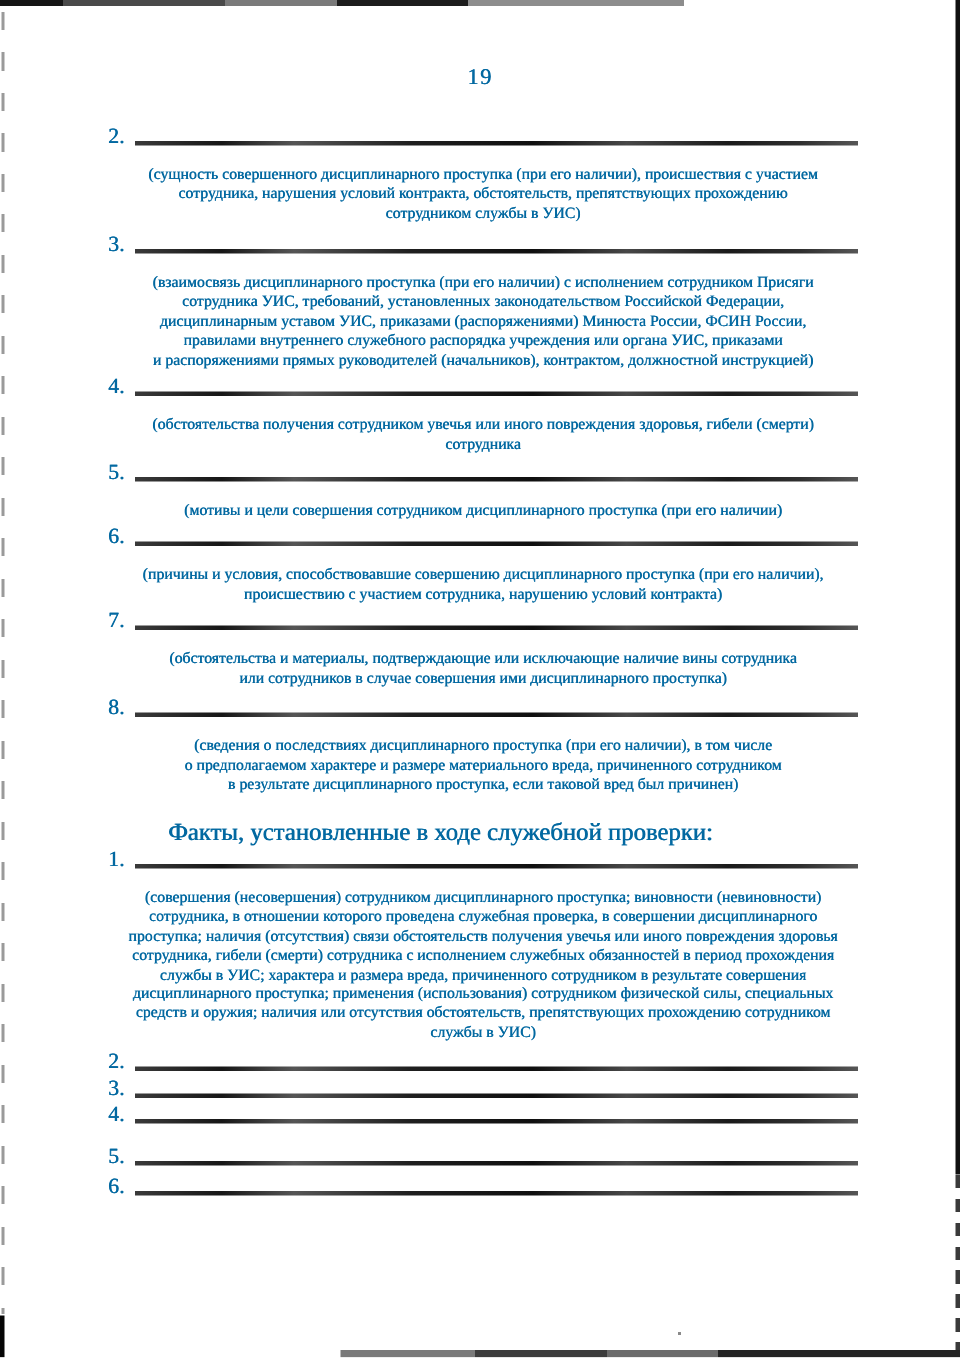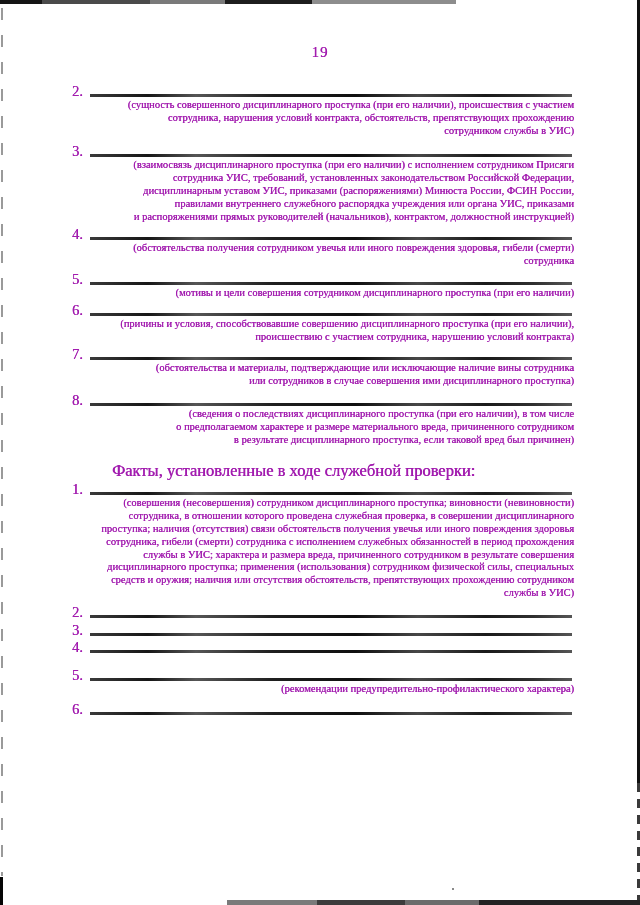--- a/index.html
+++ b/index.html
@@ -2,21 +2,21 @@
 <html><head>
 <meta charset="utf-8">
 <style>
   html,body{margin:0;padding:0;background:#ffffff;}
   .page{
     position:relative;
     width:640px;height:905px;
     background:#ffffff;
     overflow:hidden;
     font-family:"Liberation Serif","DejaVu Serif",serif;
-    color:#a21caf;
+    color:#0369a1;
   }
   
   .scan-top-bar{
     position:absolute;left:0;top:0;width:456px;height:4px;
     background:linear-gradient(90deg,#151515 0 42px,#4a4a4a 42px 150px,#7a7a7a 150px 225px,#1d1d1d 225px 312px,#8d8d8d 312px 456px);
   }
   .scan-right-line{
     position:absolute;right:0;top:0;width:3px;height:783px;
     background:#101010;
   }
@@ -57,23 +57,23 @@
     text-shadow:0.35px 0 currentColor;
     white-space:nowrap;
   }
   .item .blank{
     flex:1;height:3px;margin-bottom:1px;
     background:linear-gradient(90deg,#3a3a3a 0%,#161616 12%,#555 22%,#1f1f1f 38%,#0f0f0f 55%,#474747 68%,#1a1a1a 82%,#2f2f2f 92%,#565656 100%);
   }
   .caption{
     width:504px;margin-left:-2px;
     font-size:10.5px;line-height:12.8px;
-    text-align:right;white-space:pre-line;
+    text-align:center;white-space:pre-line;
     text-shadow:0.3px 0 currentColor;
-    margin-top:1px;
+    margin-top:13px;
   }
   .facts-heading{
     margin-top:15px;margin-bottom:2px;
     padding-left:40px;
     font-size:16.5px;line-height:19px;
     text-shadow:0.45px 0 currentColor;
   }
   .mt3{margin-top:3px}.mt4{margin-top:4px}.mt5{margin-top:5px}
   .mt6{margin-top:6px}.mt7{margin-top:7px}.mt14{margin-top:14px}
   .mt2{margin-top:2px}
@@ -198,21 +198,20 @@
         <span class="num">4.</span>
         <span class="blank"></span>
       </div>
     </div>
 
     <div class="item mt14">
       <div class="row">
         <span class="num">5.</span>
         <span class="blank"></span>
       </div>
-      <div class="caption">(рекомендации предупредительно-профилактического характера)</div>
     </div>
 
     <div class="item mt6">
       <div class="row">
         <span class="num">6.</span>
         <span class="blank"></span>
       </div>
     </div>
 
   </div>

